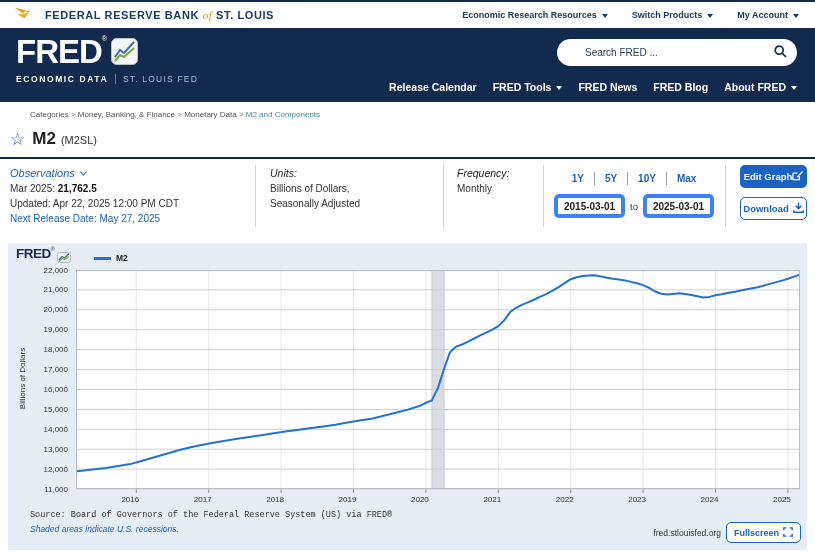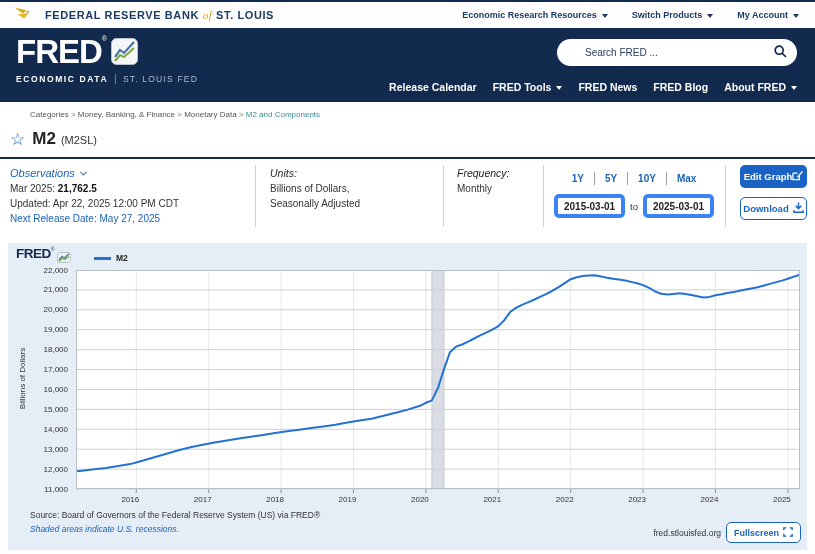--- a/index.html
+++ b/index.html
@@ -71,21 +71,21 @@
   .fredmark-reg { font-size:5px; color:#13284b; }
   .legend { position:absolute; left:86px; top:10px; display:flex; align-items:center; gap:5px; }
   .legend-line { width:17px; height:3px; background:#2271d3; }
   .legend-label { font-size:8.5px; font-weight:bold; color:#222; }
   .plotwrap { position:absolute; left:68px; top:27px; width:724px; height:224px; }
   .yticks { position:absolute; left:0; top:27px; width:64px; height:219px; }
   .ytick { position:absolute; right:4px; font-size:8px; color:#333; }
   .xticks { position:absolute; left:62px; top:252px; width:724px; height:12px; }
   .xtick { position:absolute; width:36px; text-align:center; font-size:8px; color:#333; }
   .ylab { position:absolute; left:-95px; top:131px; width:219px; text-align:center; font-size:8px; color:#333; transform:rotate(-90deg); }
-  .src1 { position:absolute; left:22px; top:267px; font-size:8.5px; color:#333; }
+  .src1 { position:absolute; left:22px; top:267px; font-size:8.5px; color:#333;font-family:Liberation Mono, monospace; }
   .src2 { position:absolute; left:22px; top:281px; font-size:8.5px; font-style:italic; color:#1c62b8; cursor:pointer; }
   .site { position:absolute; right:86px; top:285px; font-size:8.5px; color:#333; }
   .fsbtn { position:absolute; right:6px; top:279px; height:21px; background:#fff; border:1.5px solid #1a63c5; border-radius:5px; color:#1a63c5; font-size:9px; font-weight:600; display:flex; align-items:center; gap:4px; padding:0 7px; cursor:pointer; font-family:"Liberation Sans", sans-serif; }
 </style>
 </head>
 <body>
 
 <div class="utilbar">
   <div class="brand">
     <span>

